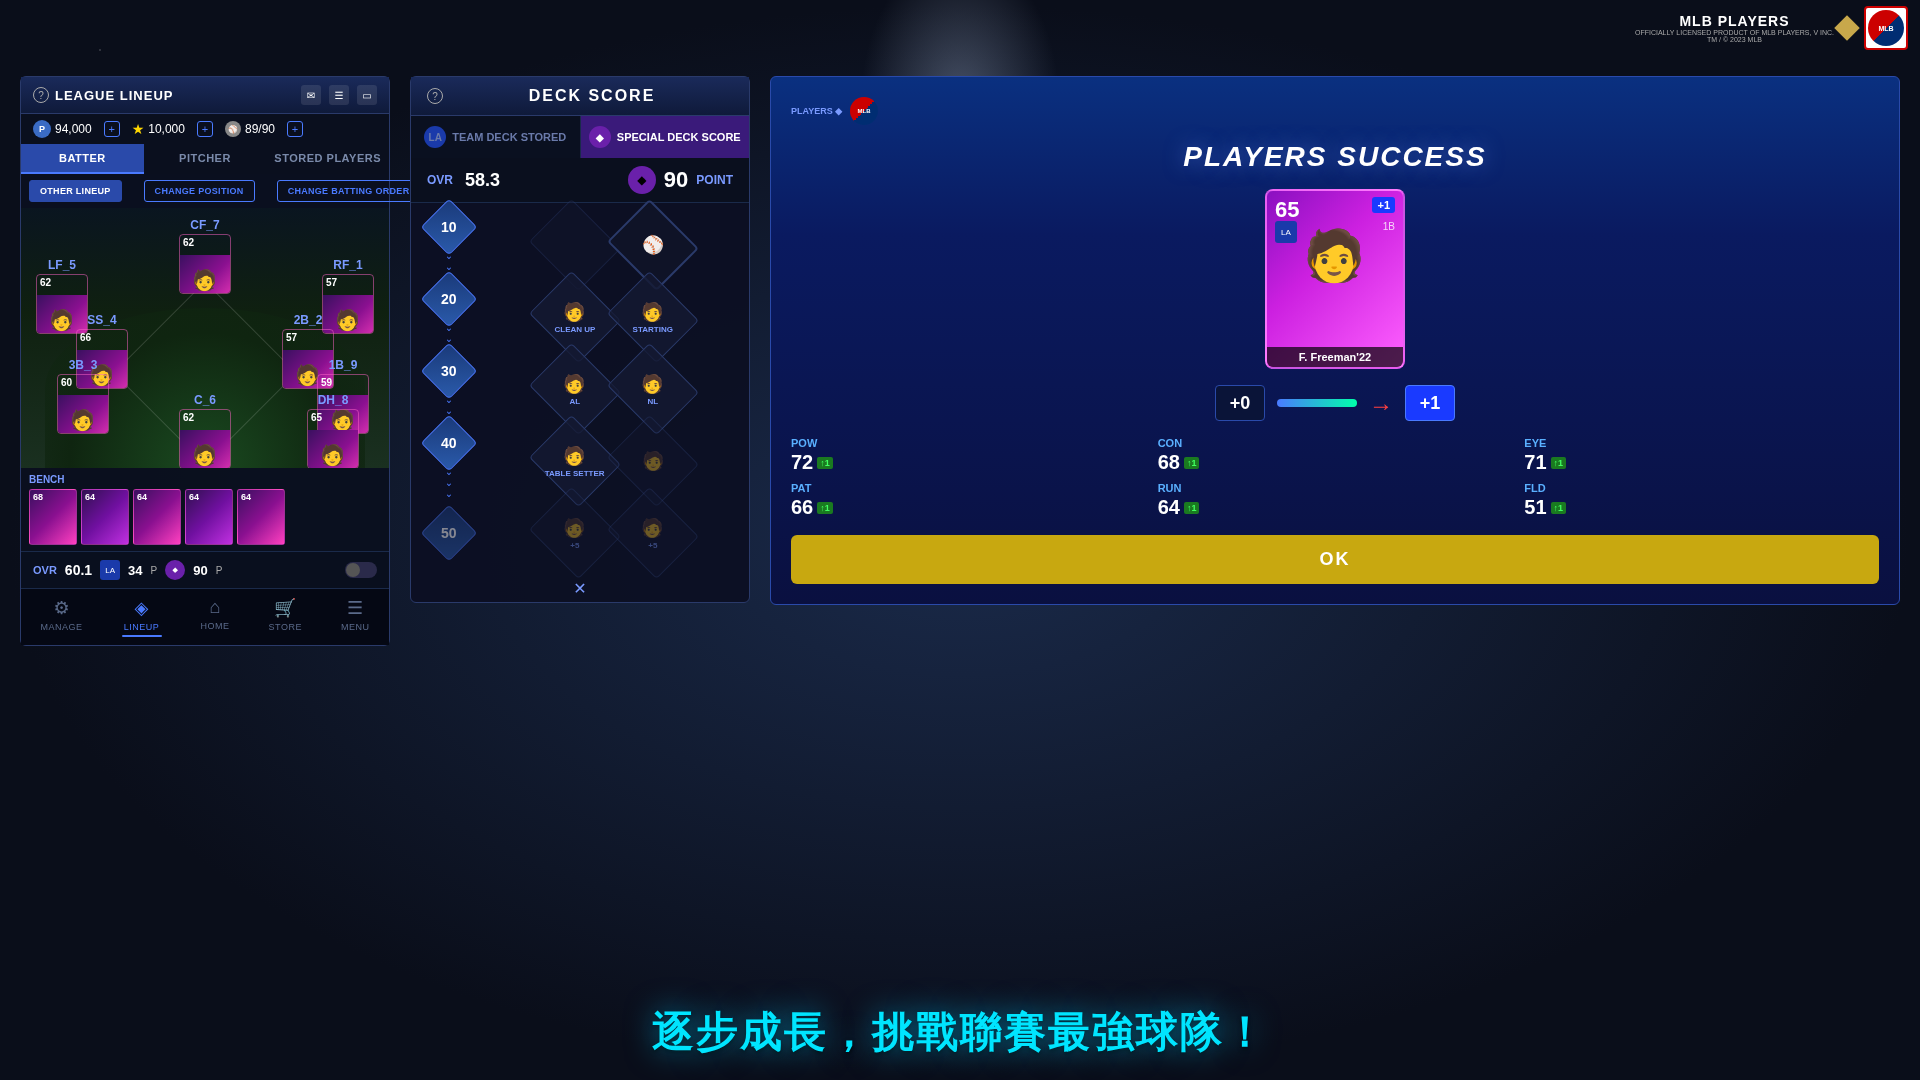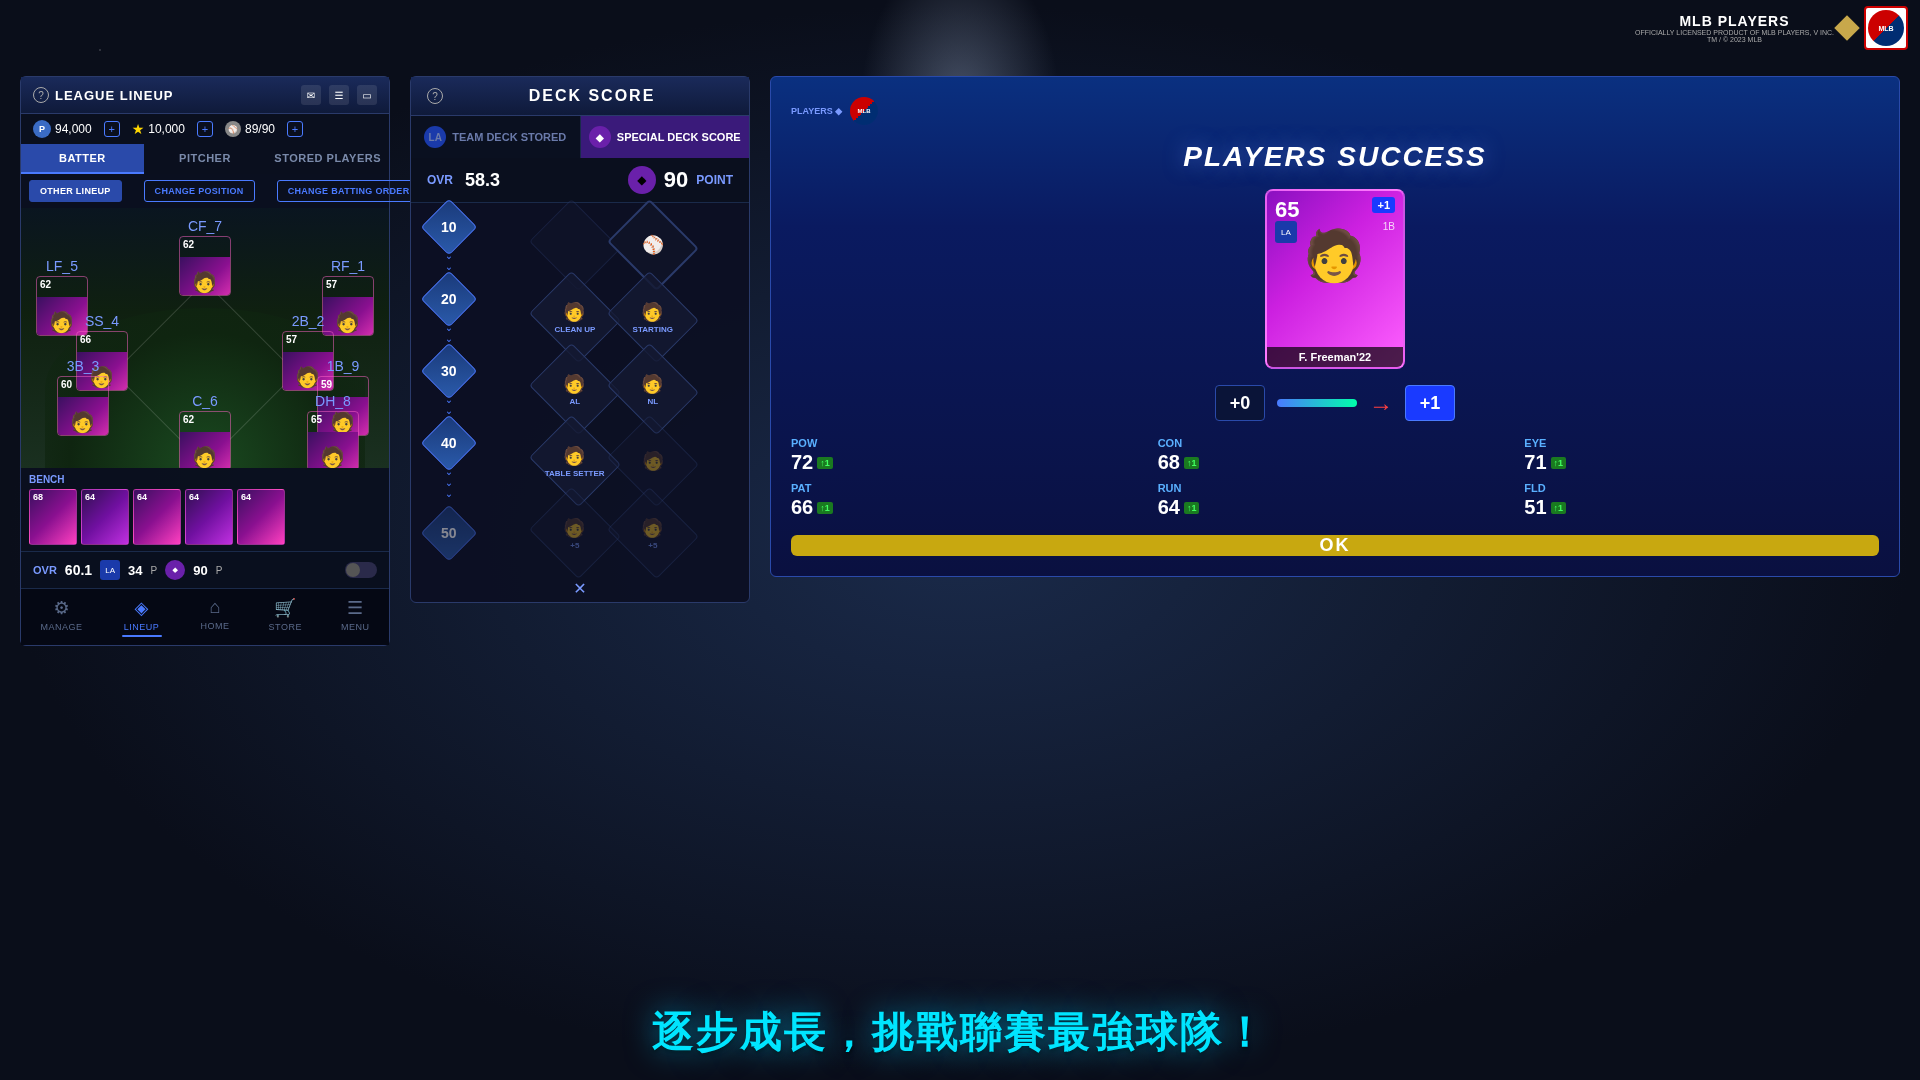--- a/index.html
+++ b/index.html
@@ -286,23 +286,23 @@
 
     
     .player-position {
       position: absolute;
       display: flex;
       flex-direction: column;
       align-items: center;
       gap: 2px;
     }
     .pos-label {
-      font-size: 14px;
+      font-size: 12px;
       color: #7a9aff;
-      font-weight: normal;
+      font-weight: bold;
     }
     .player-card-mini {
       width: 52px;
       height: 60px;
       border-radius: 4px;
       overflow: hidden;
       position: relative;
       border: 1px solid rgba(255,100,200,0.5);
     }
     .player-card-bg {
@@ -876,21 +876,21 @@
       background: #1a7a20;
       color: #40ff60;
       font-size: 9px;
       padding: 1px 3px;
       border-radius: 2px;
       font-weight: bold;
     }
 
     .ok-button {
       width: 100%;
-      padding: 0;
+      padding: 14px;
       background: #c8a810;
       border: none;
       border-radius: 6px;
       font-size: 18px;
       font-weight: bold;
       color: white;
       cursor: pointer;
       letter-spacing: 2px;
       text-align: center;
     }

